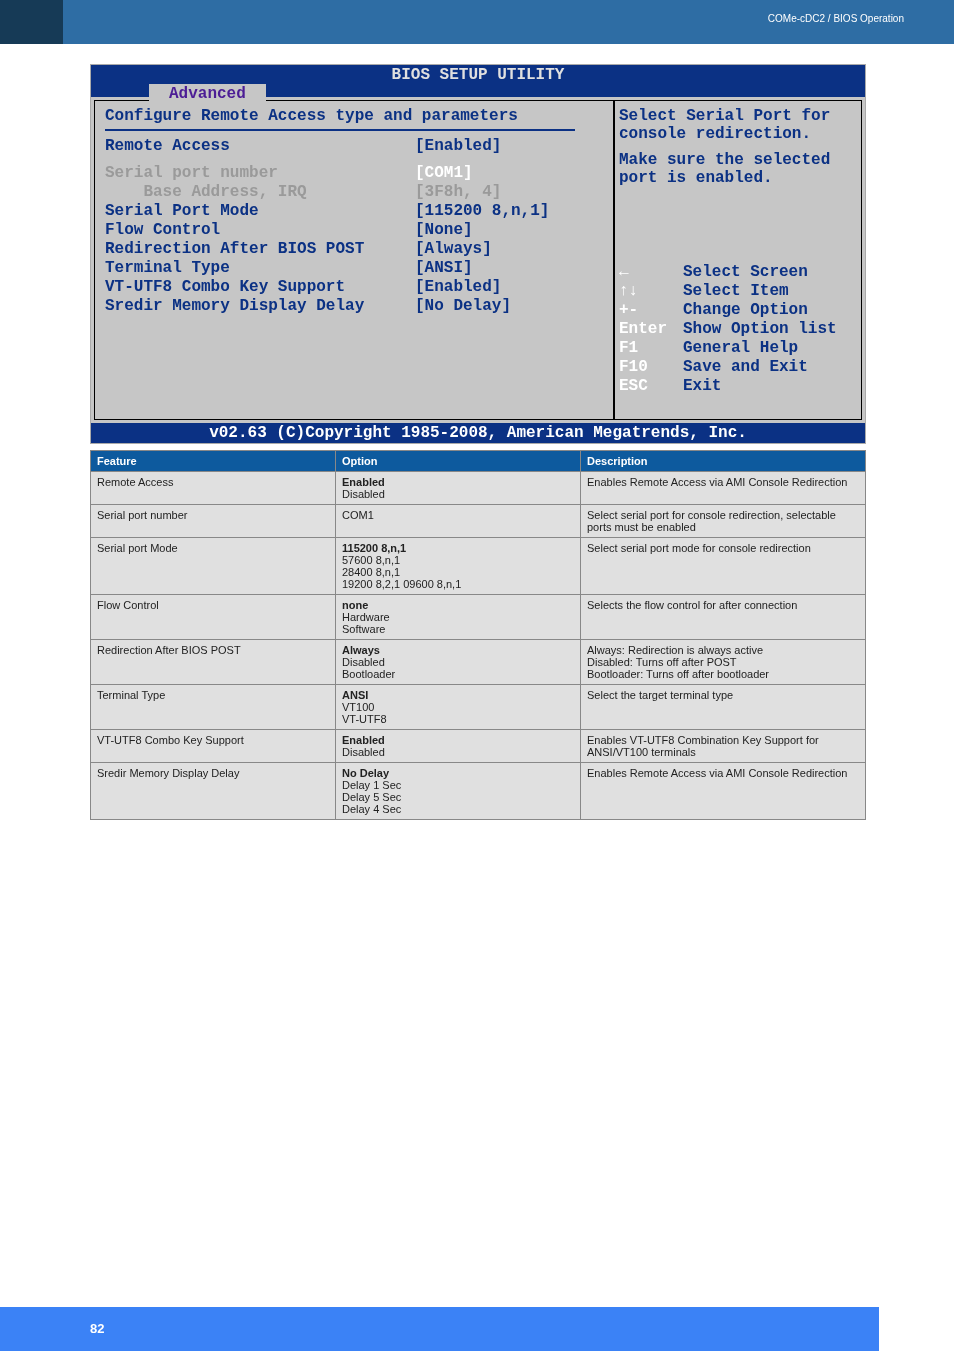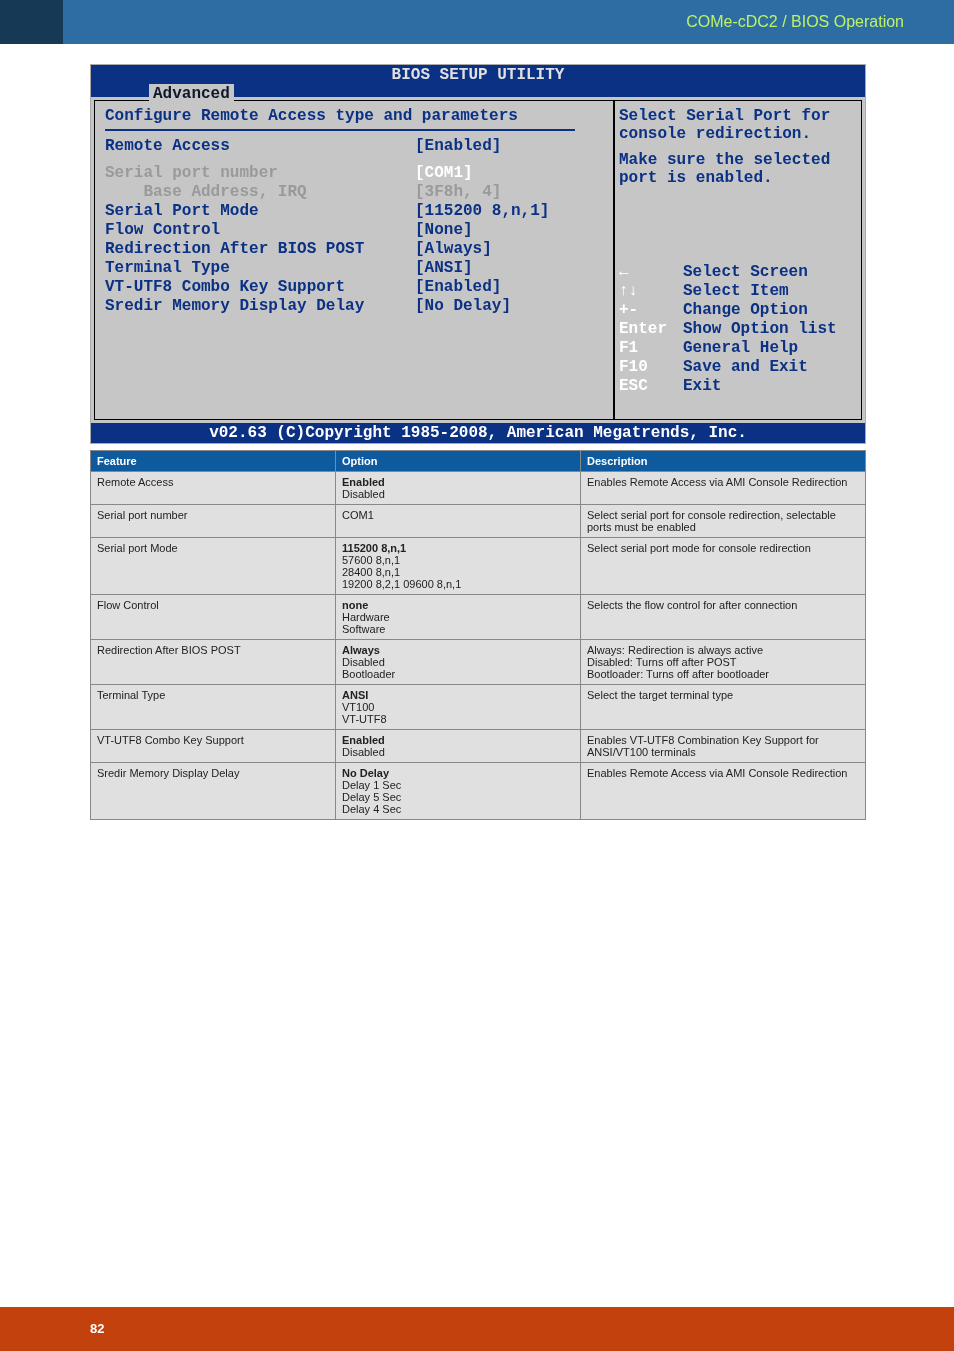--- a/index.html
+++ b/index.html
@@ -20,22 +20,22 @@
     left: 0;
     top: 0;
     width: 63px;
     height: 44px;
     background: #163a56;
   }
   .header-text {
     position: absolute;
     right: 50px;
     top: 13px;
-    color: #bef264;
-    font-size: 16px;
+    color: #ffffff;
+    font-size: 10px;
   }
   .content { padding: 20px 50px 0 90px; }
   .title {
     color: #0d5a9e;
     font-size: 15px;
     font-weight: bold;
     margin: 25px 0 10px 0;
   }
   .bios-box {
     border: 1px solid #aaa;
@@ -54,22 +54,22 @@
   }
   .bios-title-text {
     display: block;
     padding-top: 1px;
   }
   .bios-tab {
     position: absolute;
     left: 58px;
     top: 19px;
     background: #c6c6c6;
-    color: #0f172a;
-    padding: 1px 4px;
+    color: #4c1d95;
+    padding: 1px 20px;
     font-family: "Courier New", monospace;
     font-weight: bold;
     font-size: 16px;
   }
   .bios-body {
     display: flex;
     background: #c6c6c6;
     font-family: "Courier New", monospace;
     font-size: 16px;
     font-weight: bold;
@@ -135,23 +135,23 @@
     padding: 4px 6px;
     vertical-align: top;
     background: #e0e0e0;
     color: #222;
   }
   .opt-bold { font-weight: bold; }
   .page-footer {
     position: absolute;
     bottom: 0;
     left: 0;
-    width: 954px;
+    width: 879px;
     height: 44px;
-    background: #c2410c;
+    background: #3b82f6;
   }
   .page-num {
     color: #fff;
     font-weight: bold;
     font-size: 13px;
     position: absolute;
     left: 90px;
     top: 14px;
   }
 </style>

